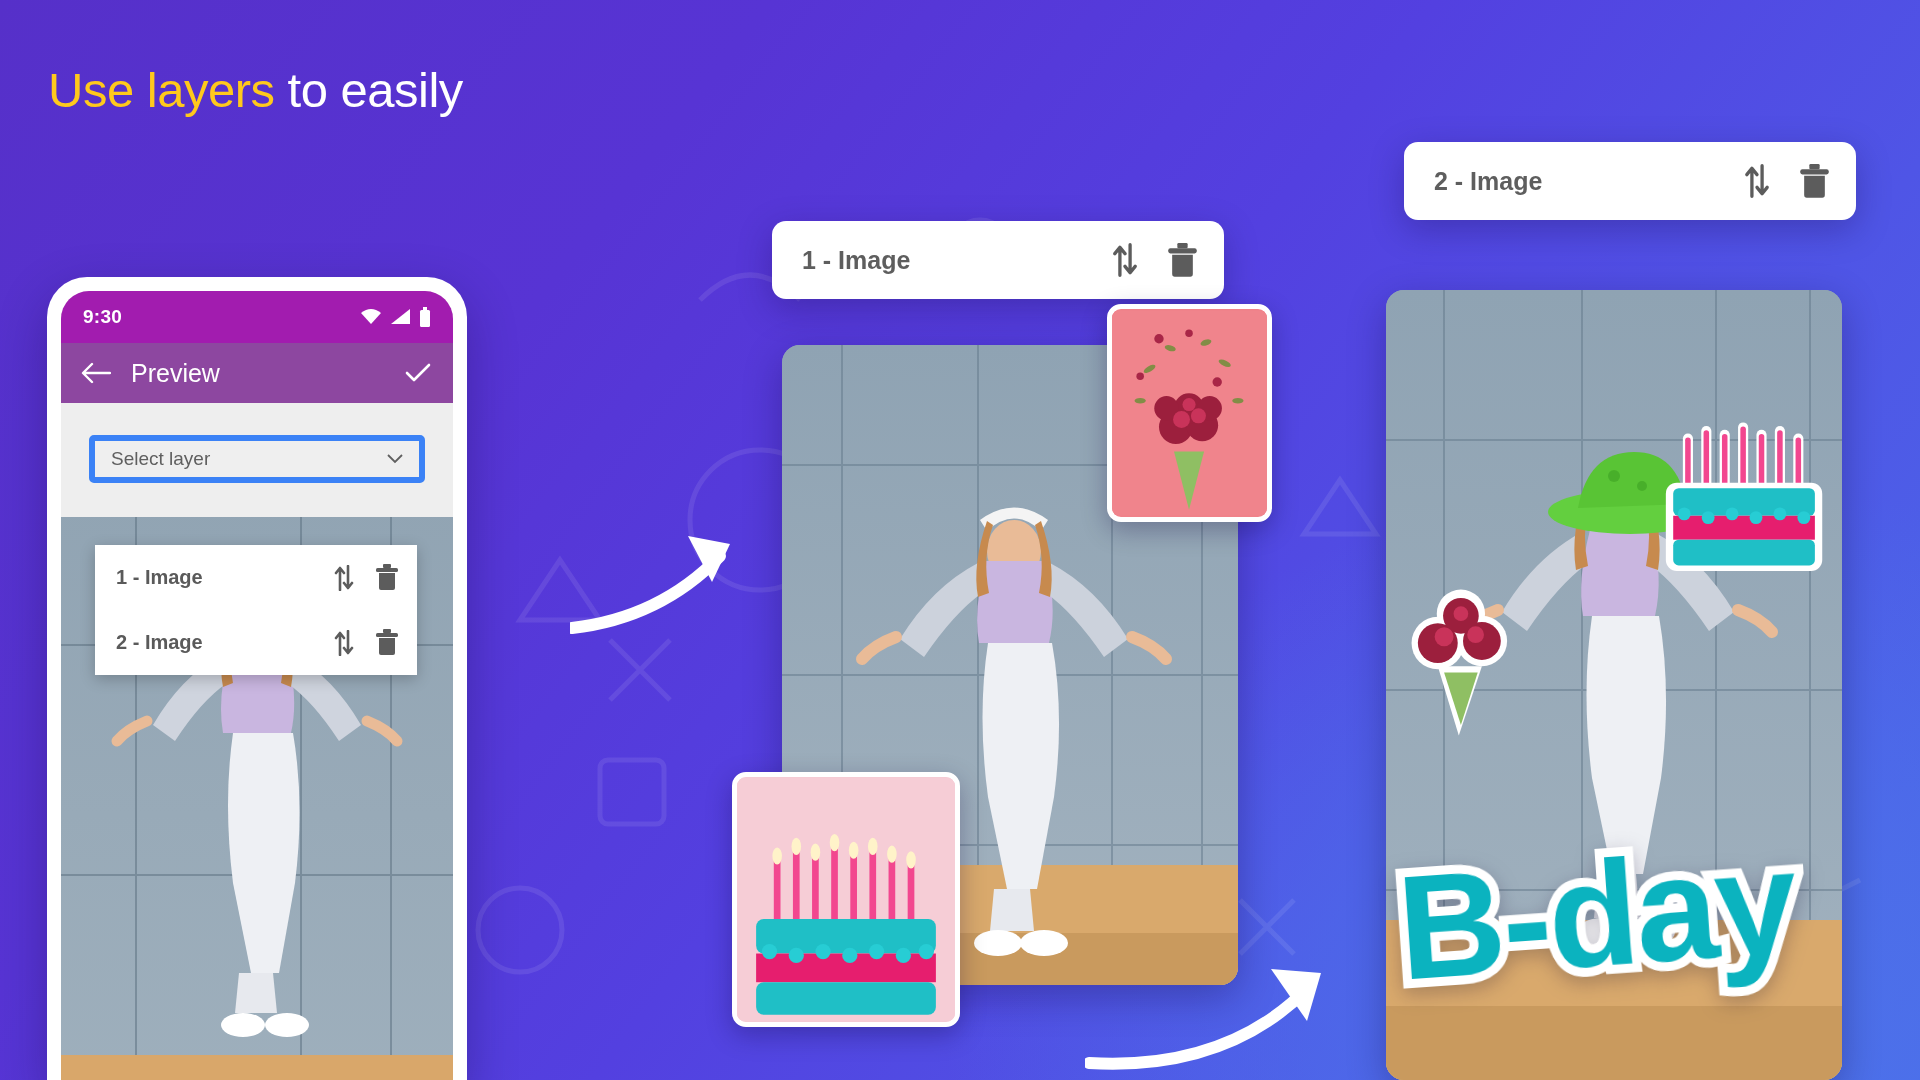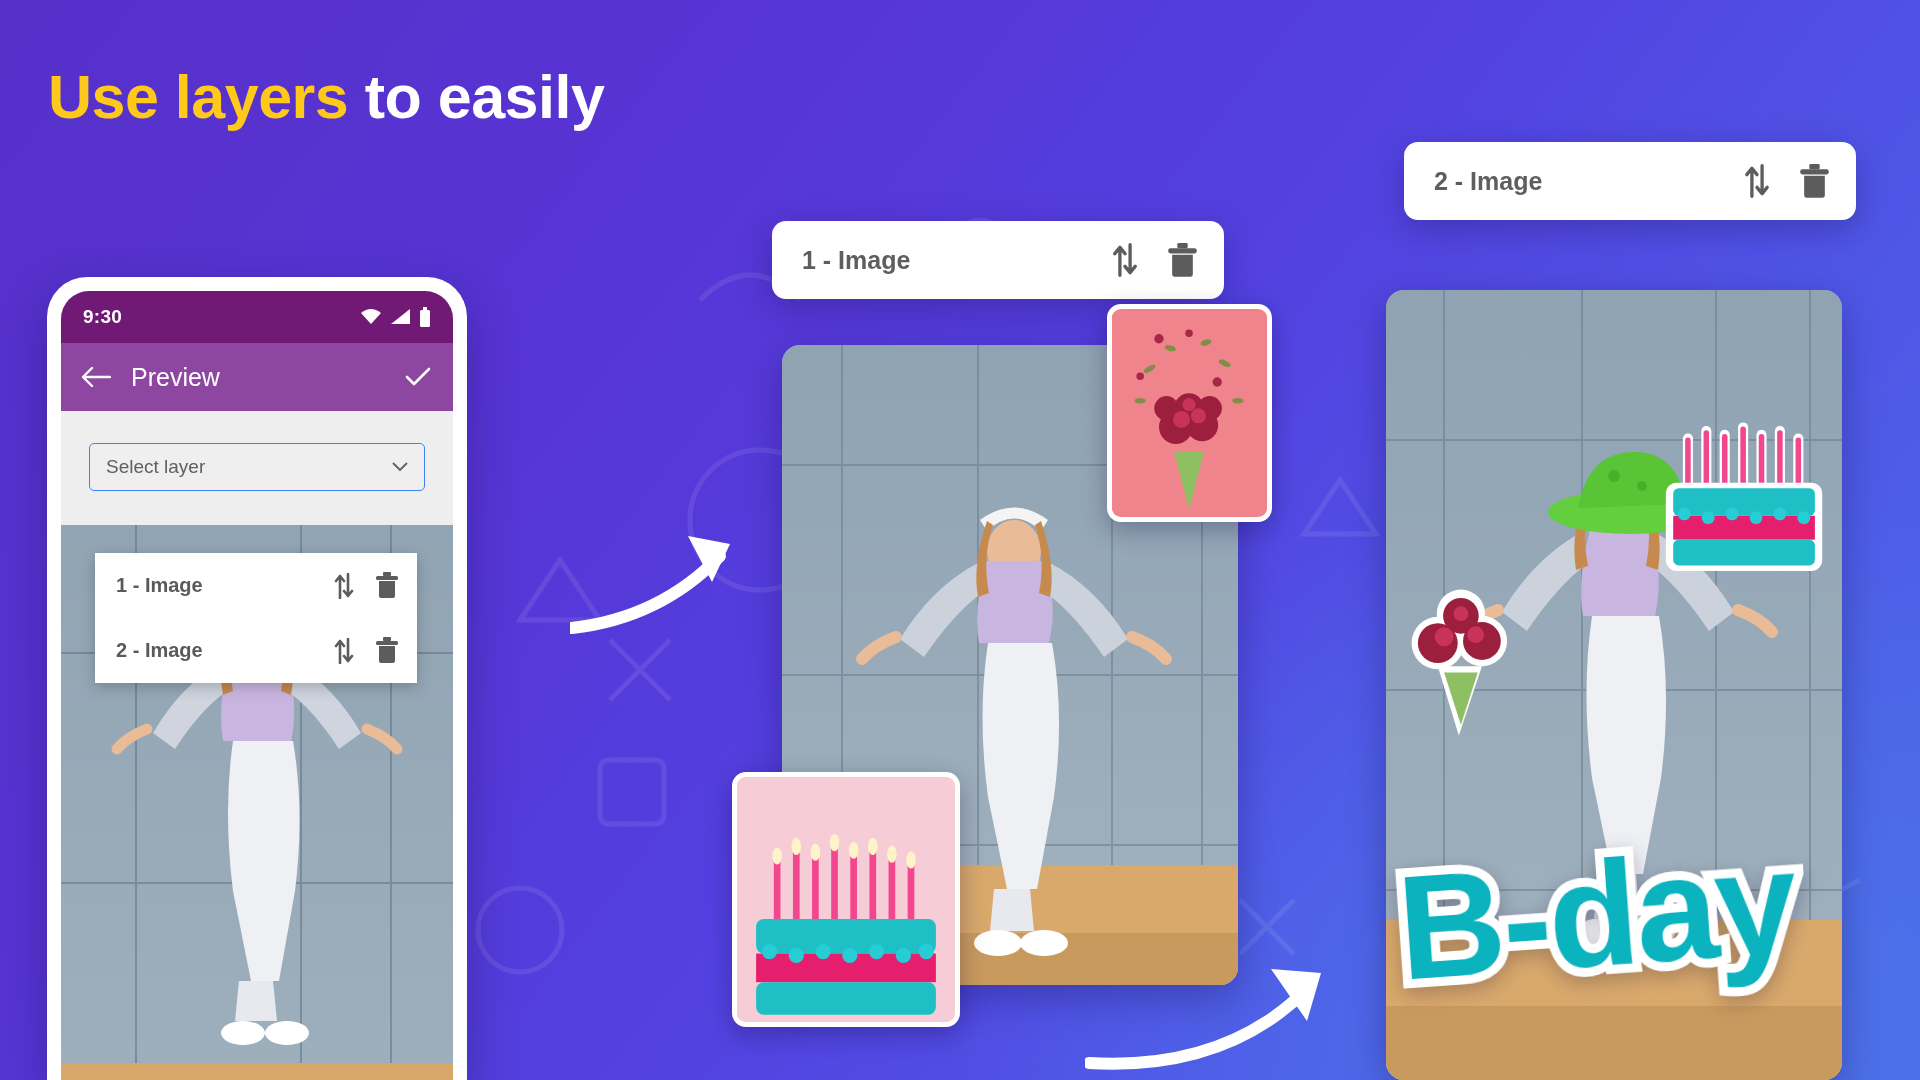--- a/index.html
+++ b/index.html
@@ -21,23 +21,23 @@
   #bg-pattern {
     position: absolute; inset: 0;
     opacity: .085;
     pointer-events: none;
   }
 
   
   #headline {
     position: absolute; left: 48px; top: 62px;
     width: 780px;
-    font-size: 61px;
+    font-size: 49px;
     line-height: 1.18;
-    font-weight: 700;
+    font-weight: 400;
     color: #ffffff;
     letter-spacing: -0.5px;
   }
   #headline .hl { color: #ffc91c; }
 
   
   #phone {
     position: absolute; left: 47px; top: 277px;
     width: 420px; height: 810px;
     background: #ffffff;
@@ -46,47 +46,47 @@
     box-shadow: 0 18px 50px rgba(20,8,60,.30);
   }
   #phone-screen {
     width: 100%; height: 100%;
     border-radius: 28px 28px 0 0;
     overflow: hidden;
     background: #eeeeee;
     position: relative;
   }
   #statusbar {
-    height: 52px; background: #701a75;
+    height: 52px; background: #a21caf;
     display: flex; align-items: center; justify-content: space-between;
     padding: 0 22px;
     color: #fff;
   }
   #statusbar .clock { font-size: 19px; font-weight: 700; letter-spacing: .3px; }
   #statusbar .sys { display: flex; align-items: center; gap: 7px; }
 
   #appbar {
-    height: 68px; background: #8d47a0;
+    height: 60px; background: #8d47a0;
     display: flex; align-items: center;
     padding: 0 20px;
     color: #fff;
   }
   #appbar .title {
     font-size: 25px; font-weight: 400; margin-left: 20px; flex: 1;
   }
   #appbar .ico { display: flex; align-items: center; }
 
   #editor-body {
     background: #eeeeee; position: relative;
     height: calc(100% - 118px);
   }
   #select-layer {
     margin: 32px 28px 0 28px;
     height: 48px;
-    border: 1px solid #3b82f6;
+    border: 6px solid #3b82f6;
     border-radius: 5px;
     background: #efefef;
     display: flex; align-items: center;
     padding: 0 16px;
     color: #5f5f5f;
     font-size: 19px;
   }
   #select-layer .ph { flex: 1; }
 
   #layer-menu {

